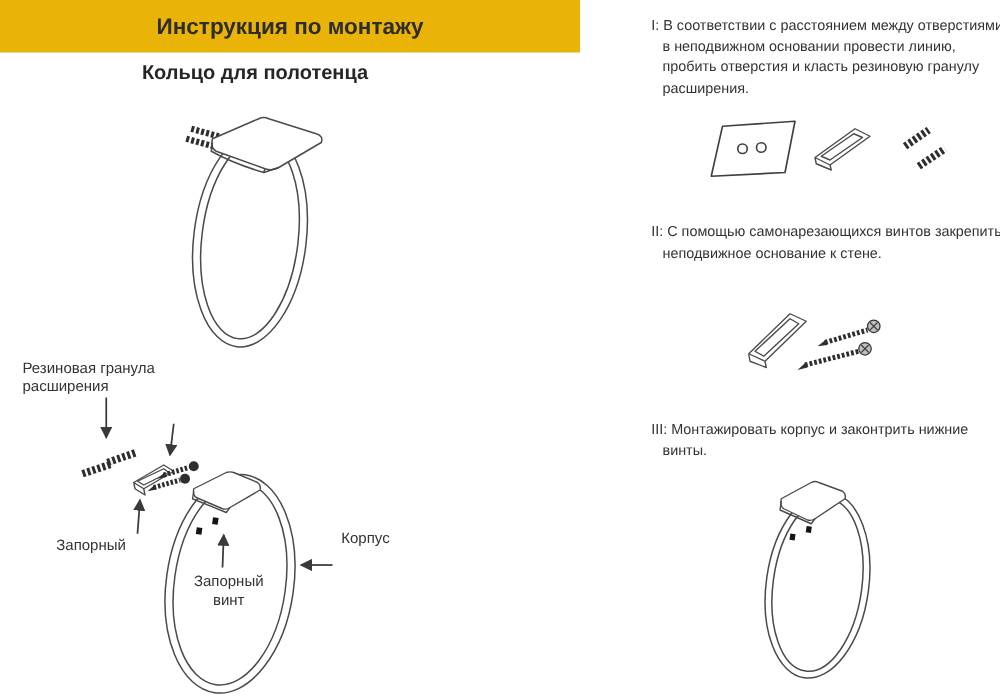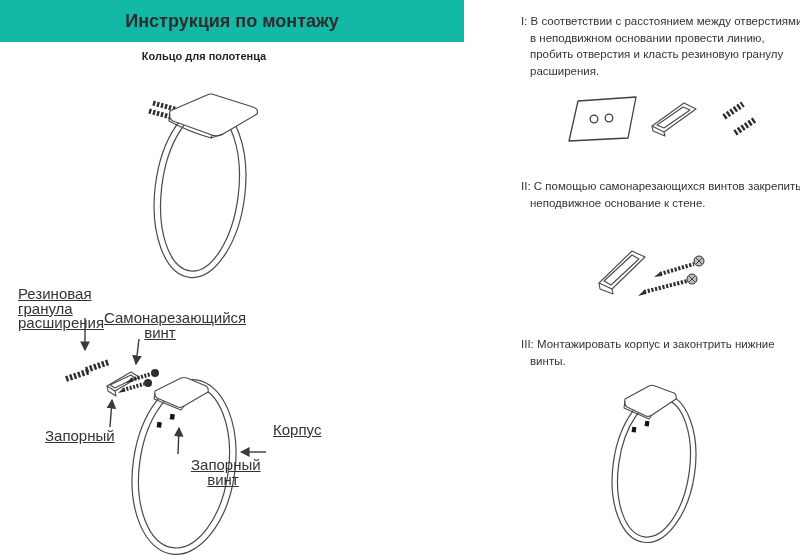--- a/index.html
+++ b/index.html
@@ -1,31 +1,31 @@
 <!DOCTYPE html>
 <html><head>
 <meta charset="utf-8">
 <style>
   html,body{margin:0;padding:0;background:#fff;}
   .page{position:relative;width:800px;height:560px;background:#ffffff;overflow:hidden;
         font-family:"Liberation Sans","DejaVu Sans",sans-serif;color:#333;}
-  .title-band{position:absolute;left:0;top:0;width:464px;height:42px;background:#14b8a6;}
+  .title-band{position:absolute;left:0;top:0;width:464px;height:42px;background:#eab308;}
   .title{width:100%;text-align:center;line-height:42px;font-size:18px;font-weight:600;color:#2d2d2d;}
   .subtitle{position:absolute;left:58px;top:50px;width:292px;text-align:center;
-            font-size:11px;font-weight:700;color:#262626;}
+            font-size:16px;font-weight:700;color:#262626;}
   .step{position:absolute;left:521px;width:278px;font-size:11.5px;line-height:16.5px;
         color:#333;padding-left:9px;text-indent:-9px;}
   .step1{top:13px}
   .step2{top:178px}
   .step3{top:336px}
-  .lbl{position:absolute;font-size:15px;line-height:14.5px;color:#333;text-decoration:underline;}
+  .lbl{position:absolute;font-size:12px;line-height:14.5px;color:#333;}
   .lbl-rubber{left:18px;top:287px;width:112px;}
   .lbl-selftap{left:104px;top:311px;width:112px;text-align:center;}
   .lbl-base{left:45px;top:429px;}
-  .lbl-lock{left:151px;top:458px;width:64px;text-align:center;margin-left:40px;}
+  .lbl-lock{left:151px;top:458px;width:64px;text-align:center;}
   .lbl-body{left:273px;top:423px;}
   svg.illus{position:absolute;overflow:visible;}
   .svg-main{left:125px;top:83px;}
   .svg-exploded{left:0;top:280px;}
   .svg-step1{left:556px;top:88px;}
   .svg-step2{left:582px;top:238px;}
   .svg-step3{left:595px;top:378px;}
 </style>
 </head>
 <body>
@@ -102,21 +102,20 @@
     <g stroke="#3a3a3a" stroke-width="1.4" fill="none">
       <line x1="85" y1="38" x2="85" y2="70" marker-end="url(#arr)"></line>
       <line x1="139" y1="59" x2="136" y2="84" marker-end="url(#arr)"></line>
       <line x1="110" y1="147" x2="112" y2="120" marker-end="url(#arr)"></line>
       <line x1="178" y1="174" x2="179" y2="148" marker-end="url(#arr)"></line>
       <line x1="266" y1="172" x2="241" y2="172" marker-end="url(#arr)"></line>
     </g>
   </svg>
 
   <div class="lbl lbl-rubber">Резиновая гранула расширения</div>
-  <div class="lbl lbl-selftap">Самонарезающийся винт</div>
   <div class="lbl lbl-base">Запорный</div>
   <div class="lbl lbl-lock">Запорный винт</div>
   <div class="lbl lbl-body">Корпус</div>
 
   <div class="step step1">I: В соответствии с расстоянием между отверстиями в неподвижном основании провести линию, пробить отверстия и класть резиновую гранулу расширения.</div>
 
   <svg class="illus svg-step1" width="220" height="75" viewBox="0 0 220 75">
     <g stroke="#3f3f3f" stroke-width="1.3" fill="#ffffff" stroke-linejoin="round">
       <polygon points="22,13 80,9 72,50 13,53"></polygon>
       <circle cx="38" cy="31" r="3.8" fill="none"></circle>

